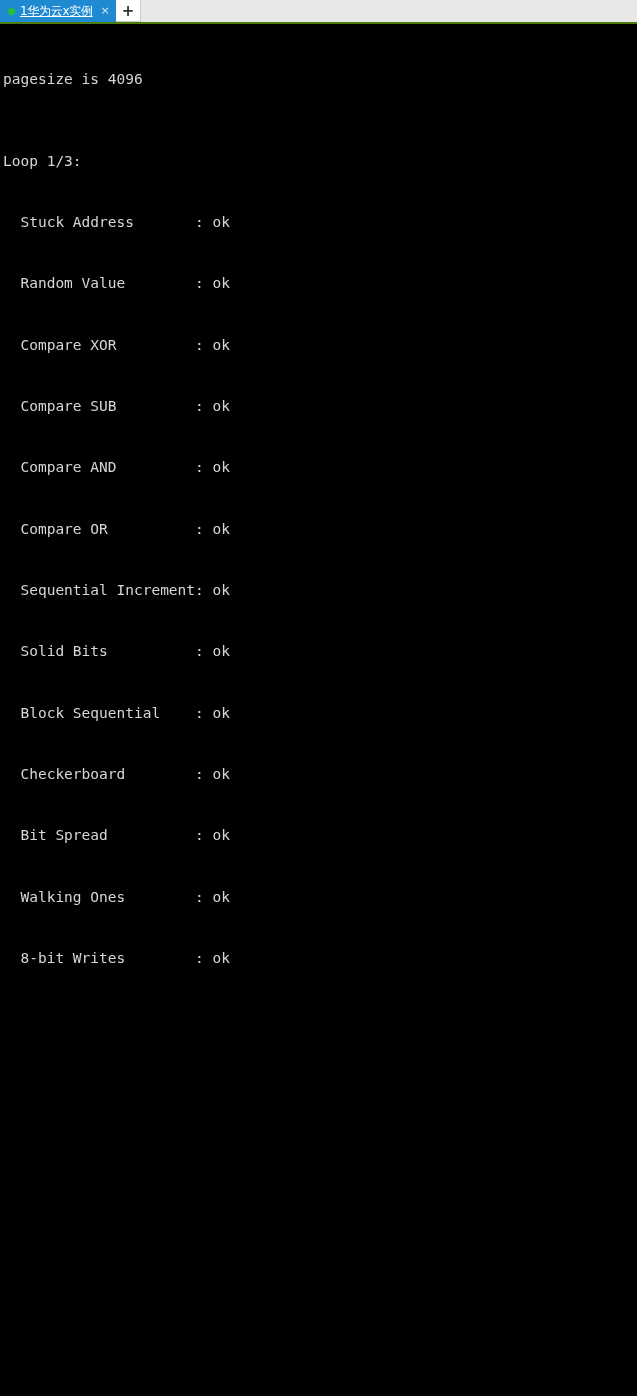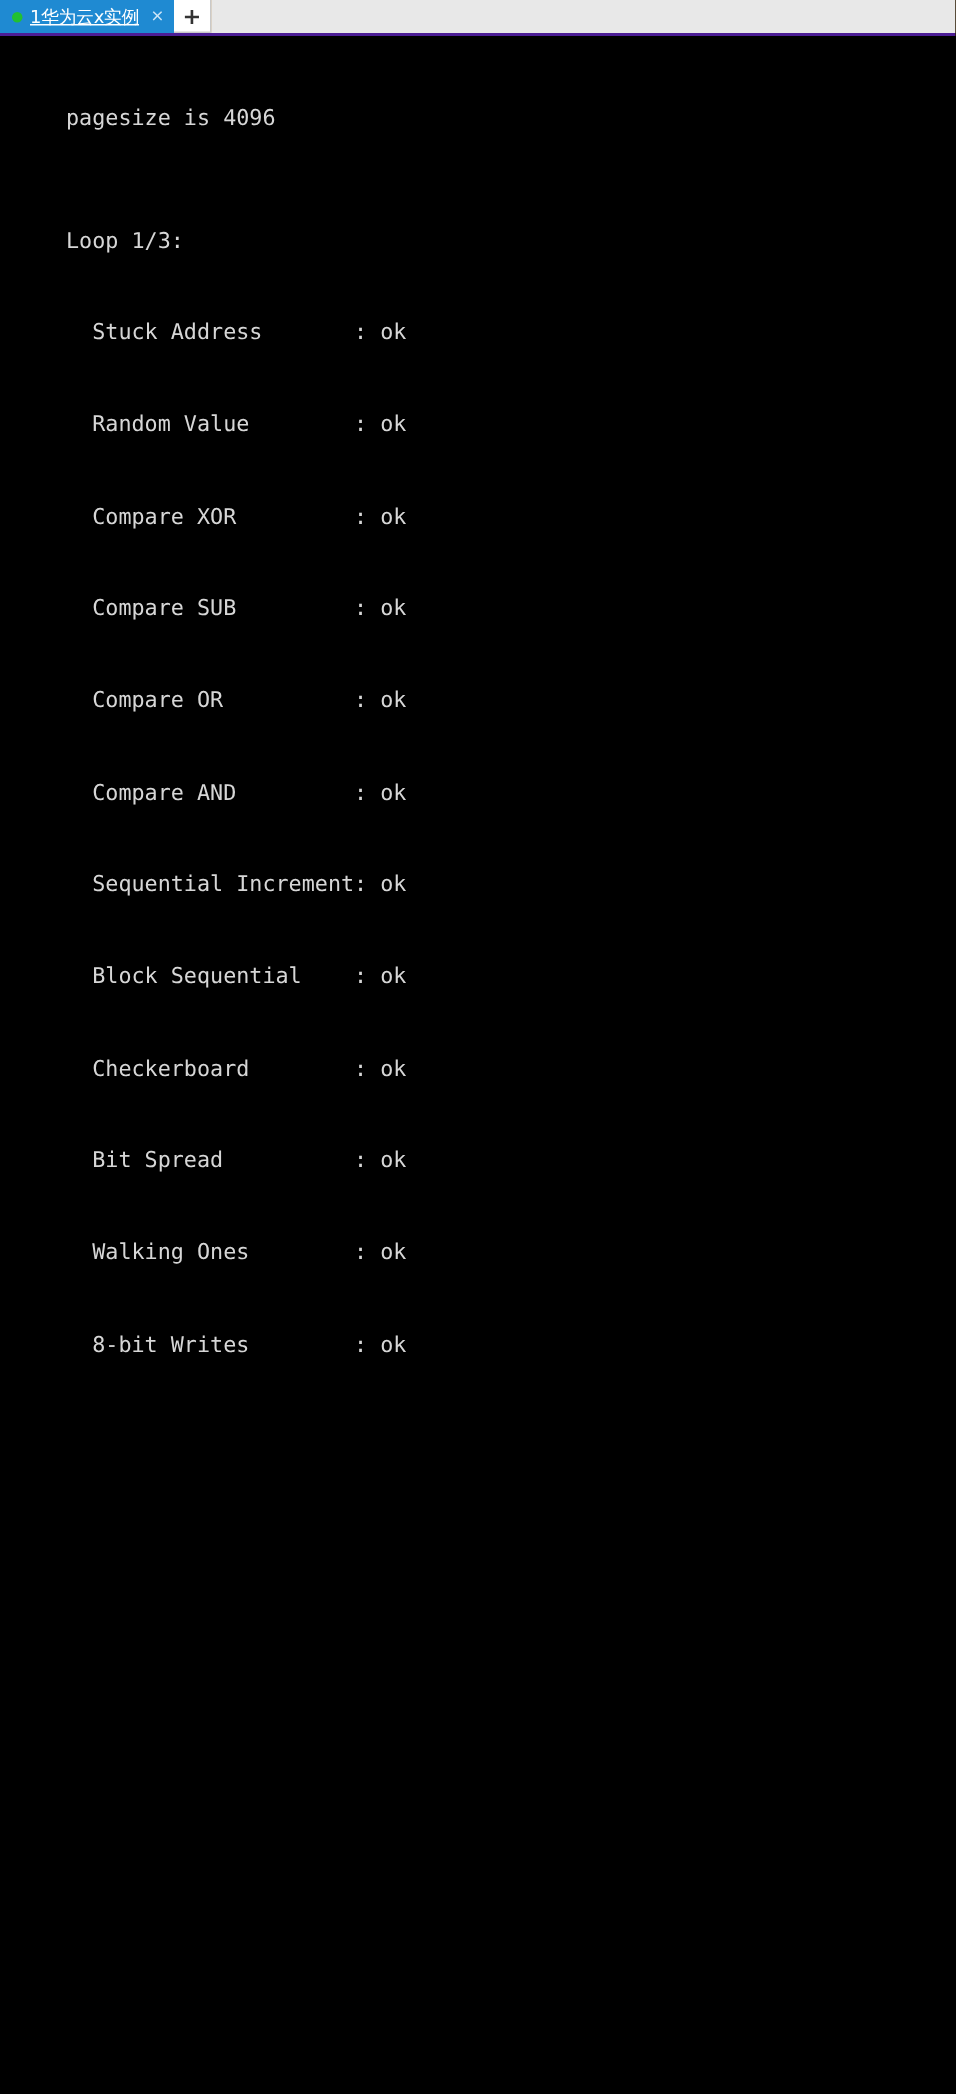--- a/index.html
+++ b/index.html
@@ -14,21 +14,21 @@
     font-family: "DejaVu Sans Mono", monospace;
   }
 
   
   #tabbar {
     height: 22px;
     background: #a16207;
     display: flex;
     align-items: stretch;
     position: relative;
-    border-bottom: 2px solid #4c1d95;
+    border-bottom: 2px solid #4d7c0f;
     box-sizing: content-box;
   }
   .tab {
     display: flex;
     align-items: center;
     background: #1f8ad2;
     color: #ffffff;
     padding: 0 4px 0 8px;
     font-family: "DejaVu Sans", sans-serif;
     font-size: 12px;
@@ -93,21 +93,20 @@
     padding: 4px 0 0 3px;
     height: 1368px;
     box-sizing: border-box;
     overflow: hidden;
     white-space: pre;
     letter-spacing: 0px;
   }
   .tline {
     white-space: pre;
     height: 20.45px;
-    margin-left: 41px;
   }
 </style>
 </head>
 <body>
 
 <div id="tabbar">
   <div class="tab">
     <span class="tab-dot"></span>
     <span class="tab-title">1华为云x实例</span>
     <span class="tab-close">×</span>
@@ -117,23 +116,24 @@
 </div>
 
 <div id="terminal">
   <div class="tline">pagesize is 4096</div>
 
   <div class="tline">Loop 1/3:</div>
   <div class="tline">  Stuck Address       : ok</div>
   <div class="tline">  Random Value        : ok</div>
   <div class="tline">  Compare XOR         : ok</div>
   <div class="tline">  Compare SUB         : ok</div>
+  <div class="tline">  Compare AND         : ok</div>
   <div class="tline">  Compare OR          : ok</div>
-  <div class="tline">  Compare AND         : ok</div>
   <div class="tline">  Sequential Increment: ok</div>
+  <div class="tline">  Solid Bits          : ok</div>
   <div class="tline">  Block Sequential    : ok</div>
   <div class="tline">  Checkerboard        : ok</div>
   <div class="tline">  Bit Spread          : ok</div>
   <div class="tline">  Walking Ones        : ok</div>
   <div class="tline">  8-bit Writes        : ok</div>
   
   
 
   
   

